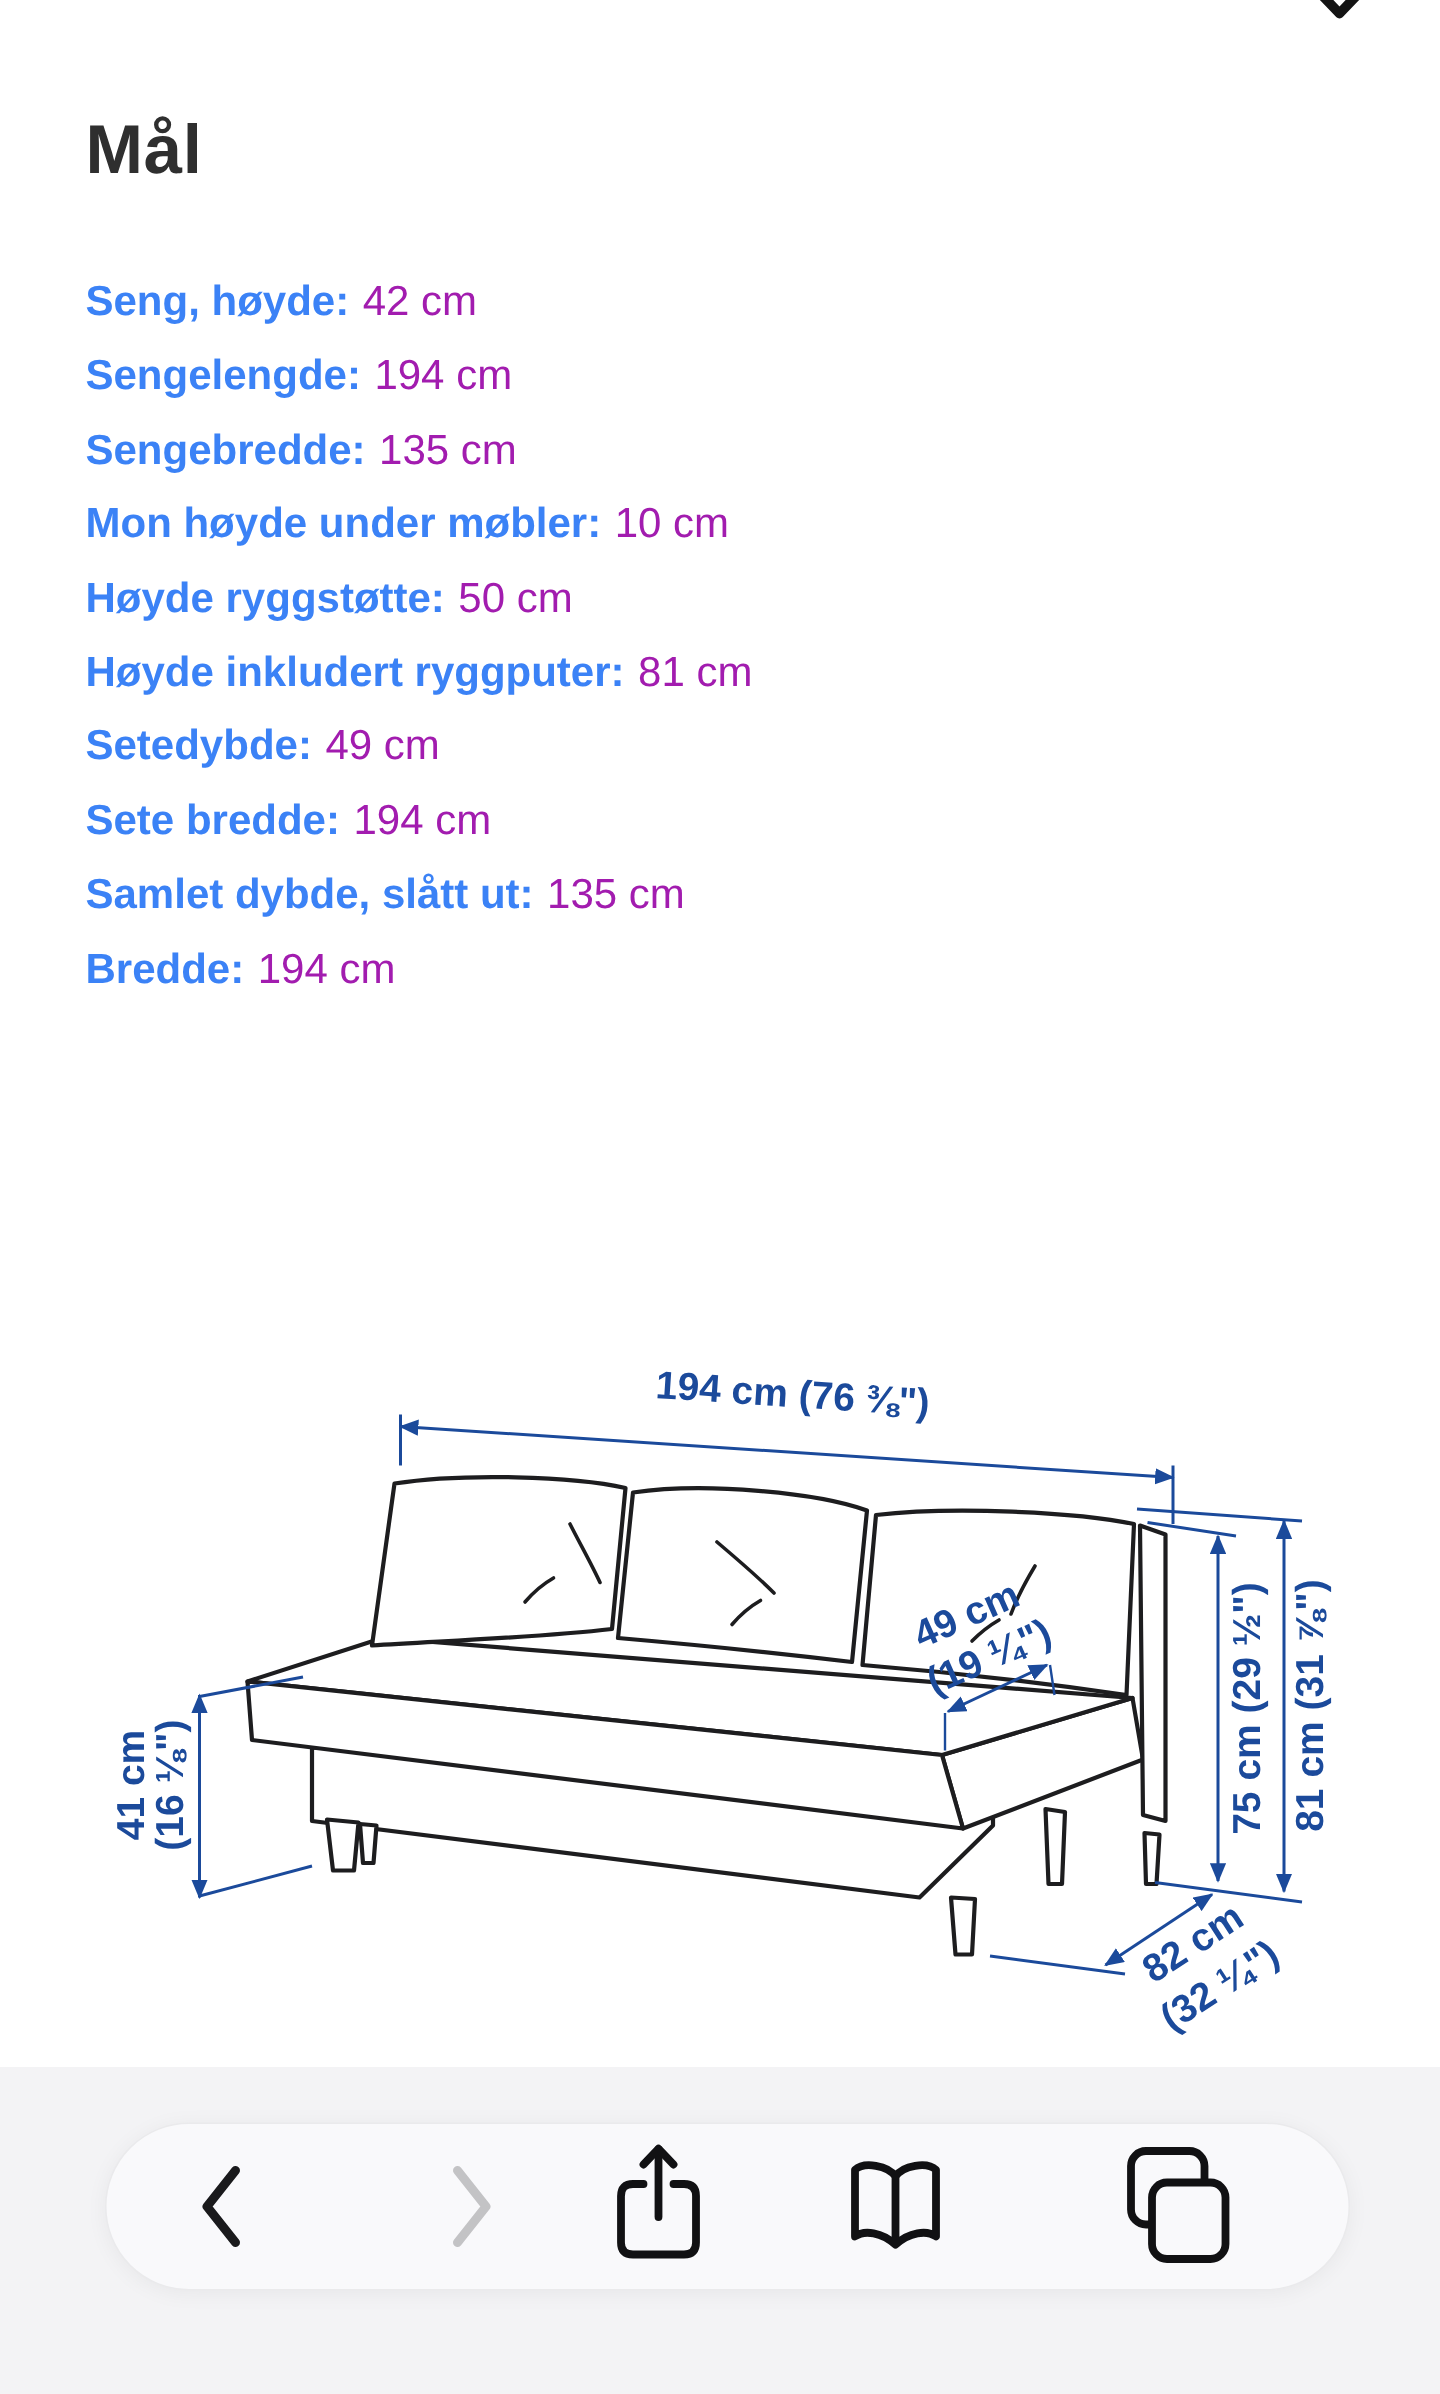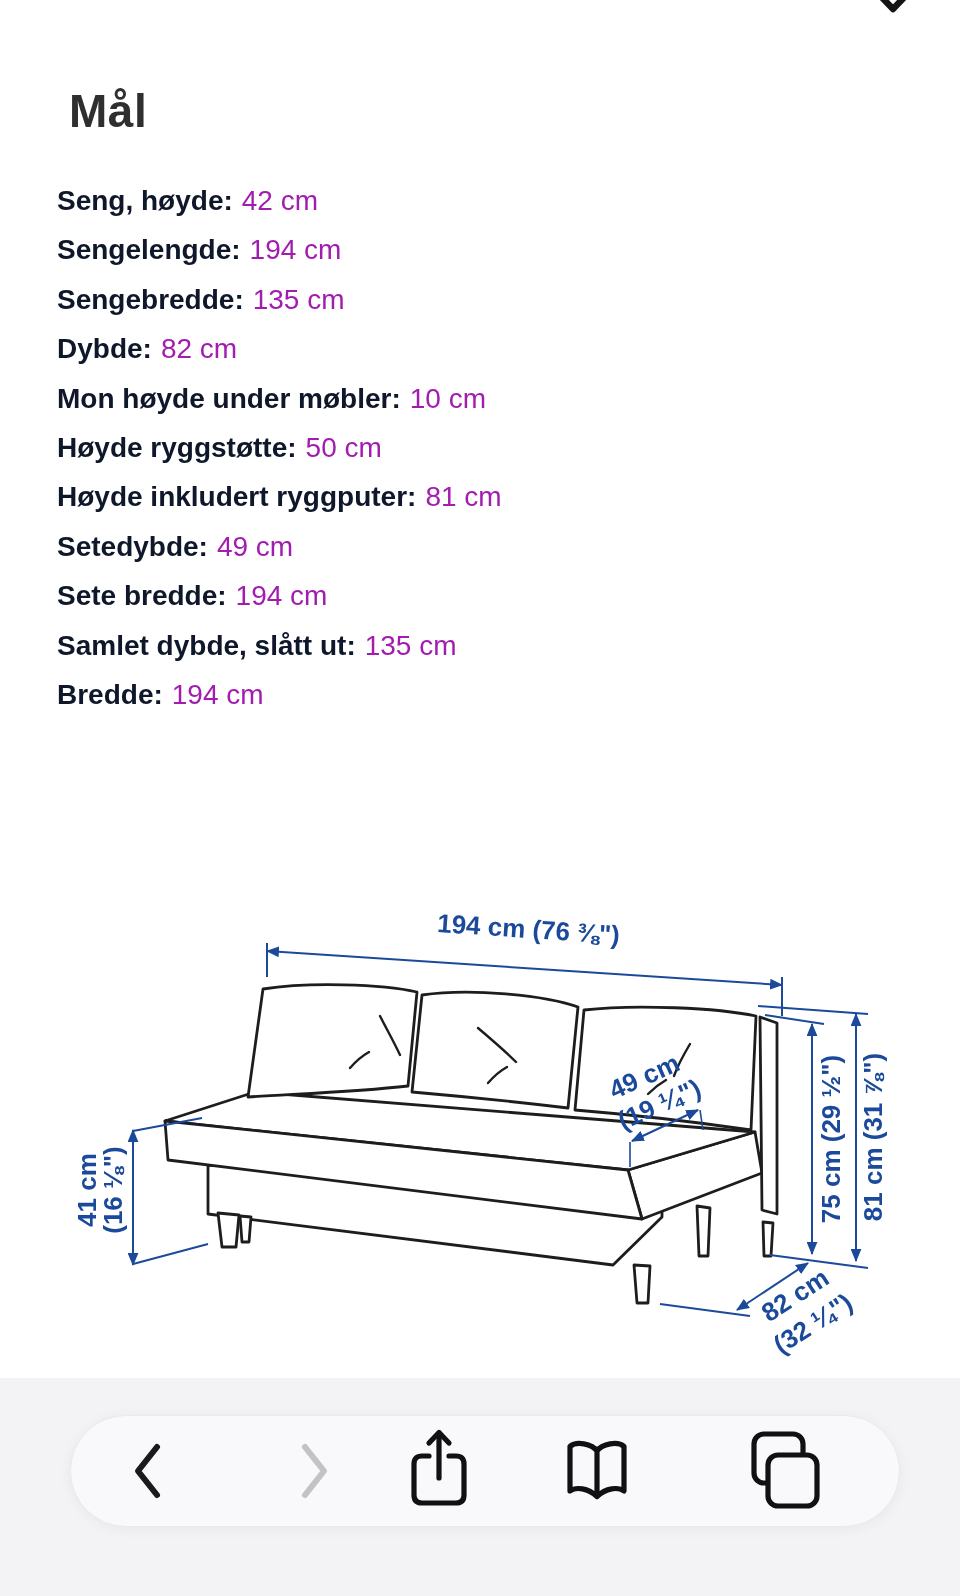--- a/index.html
+++ b/index.html
@@ -3,26 +3,26 @@
 <meta charset="utf-8">
 <style>
   html,body{margin:0;padding:0;}
   body{
     width:960px;height:1596px;position:relative;background:#ffffff;
     font-family:"Liberation Sans", sans-serif;overflow:hidden;
     -webkit-font-smoothing:antialiased;
   }
   .close-btn{position:absolute;left:850px;top:0;width:86px;height:26px;background:none;border:none;padding:0;cursor:pointer;}
   .page-title{
-    position:absolute;left:57px;top:72px;margin:12px;
+    position:absolute;left:57px;top:72px;margin:0;
     font-size:46px;font-weight:700;color:#2f2f2f;letter-spacing:.5px;
   }
   .measure-list{position:absolute;left:57px;top:176px;width:760px;}
   .row{line-height:49.4px;font-size:28px;white-space:nowrap;}
-  .lbl{font-weight:700;color:#0f172a;margin-right:9px;margin-top:21px;}
+  .lbl{font-weight:700;color:#3b82f6;margin-right:9px;margin-top:21px;}
   .val{font-weight:400;color:#a21caf;}
   .diagram{position:absolute;left:50px;top:880px;width:880px;height:500px;}
   .dim-text{font-family:"Liberation Sans", sans-serif;font-size:26px;font-weight:700;}
   
   .toolbar-area{position:absolute;left:0;top:1378px;width:960px;height:218px;background:#f3f3f5;}
   .toolbar-pill{
     position:absolute;left:70px;top:37px;width:828px;height:110px;border-radius:56px;
     background:#f9f9fb;border:1px solid #eaeaec;box-shadow:0 2px 14px rgba(0,0,0,0.05);
   }
   .tb-btn{position:absolute;background:none;border:none;padding:0;margin:0;cursor:pointer;}
@@ -35,21 +35,20 @@
     <path d="M22,-13 L43,9 M64,-13 L43,9" stroke="#141414" stroke-width="6.5" stroke-linecap="round" fill="none"></path>
   </svg>
 </button>
 
 <h1 class="page-title">Mål</h1>
 
 <div class="measure-list">
   <div class="row"><span class="lbl">Seng, høyde:</span><span class="val">42 cm</span></div>
   <div class="row"><span class="lbl">Sengelengde:</span><span class="val">194 cm</span></div>
   <div class="row"><span class="lbl">Sengebredde:</span><span class="val">135 cm</span></div>
-  <div class="row"><span class="lbl">Dybde:</span><span class="val">82 cm</span></div>
   <div class="row"><span class="lbl">Mon høyde under møbler:</span><span class="val">10 cm</span></div>
   <div class="row"><span class="lbl">Høyde ryggstøtte:</span><span class="val">50 cm</span></div>
   <div class="row"><span class="lbl">Høyde inkludert ryggputer:</span><span class="val">81 cm</span></div>
   <div class="row"><span class="lbl">Setedybde:</span><span class="val">49 cm</span></div>
   <div class="row"><span class="lbl">Sete bredde:</span><span class="val">194 cm</span></div>
   <div class="row"><span class="lbl">Samlet dybde, slått ut:</span><span class="val">135 cm</span></div>
   <div class="row"><span class="lbl">Bredde:</span><span class="val">194 cm</span></div>
 </div>
 
 <svg class="diagram" viewBox="0 0 880 500">

